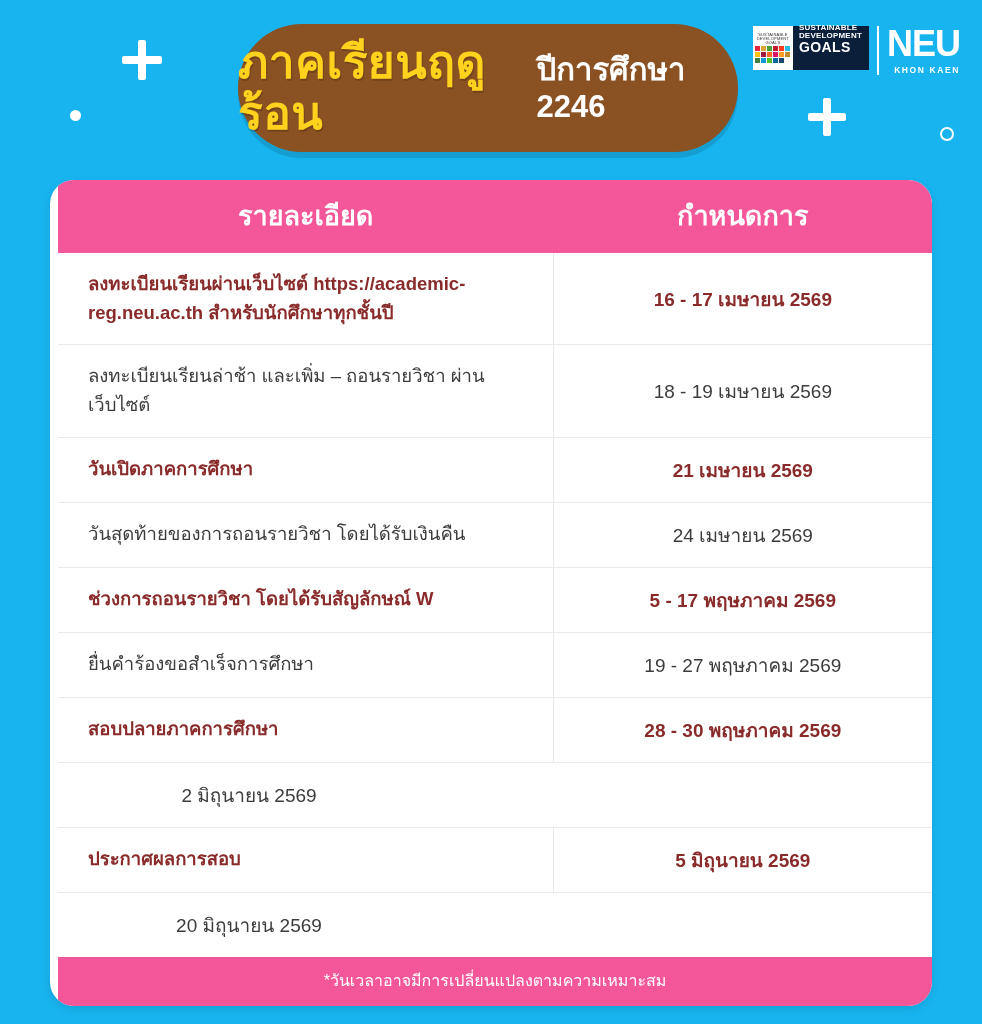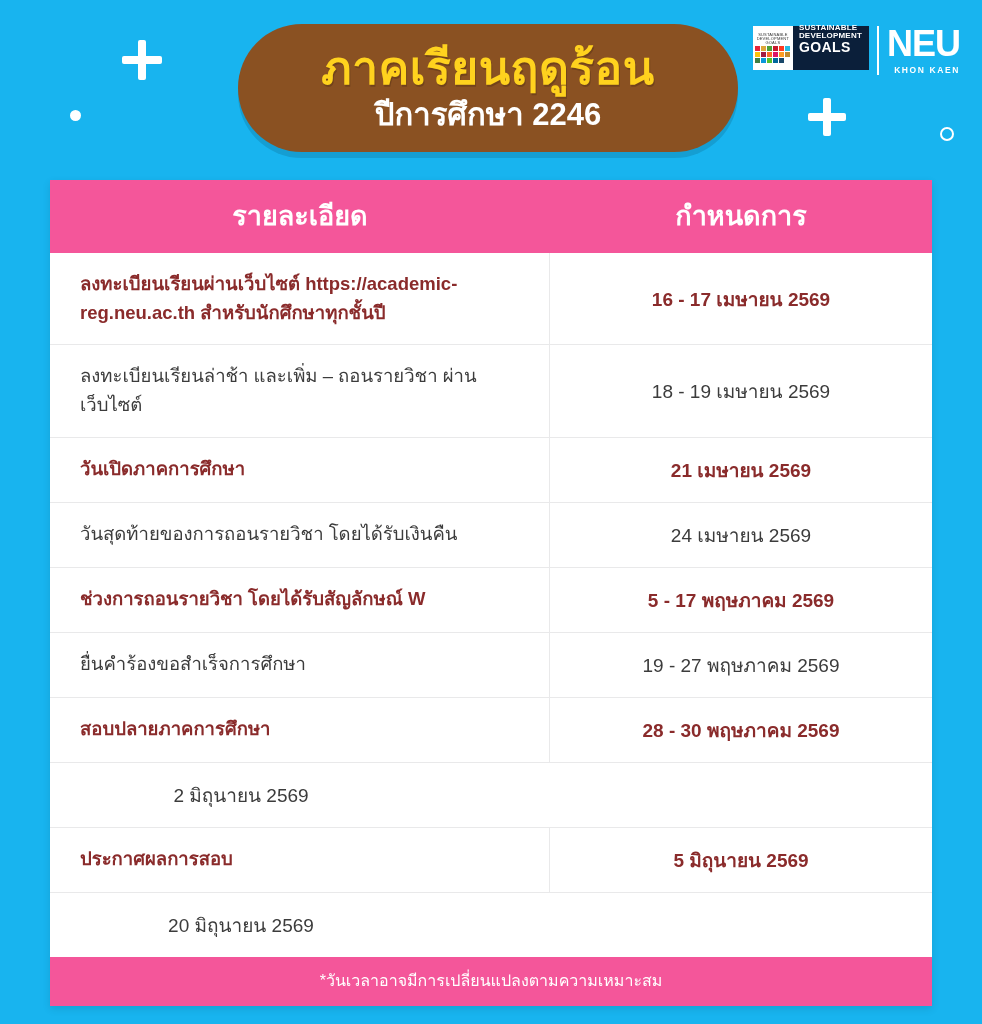--- a/index.html
+++ b/index.html
@@ -49,21 +49,21 @@
 
   
   .title-badge {
     position: absolute;
     left: 238px; top: 24px;
     width: 500px; height: 128px;
     background: #8a5122;
     border-radius: 64px;
     box-shadow: 0 6px 0 rgba(0,0,0,0.12);
     display: flex;
-    flex-direction: column;
+    flex-direction: row;
     align-items: center;
     justify-content: center;
     gap: 2px;
   }
   .title-main {
     color: #ffd21e;
     font-size: 46px;
     font-weight: bold;
     letter-spacing: 0.5px;
     line-height: 1.1;
@@ -132,23 +132,24 @@
     color: #ffffff; font-size: 8.5px; font-weight: bold;
     letter-spacing: 1.6px; margin-top: 3px;
   }
 
   
   .card {
     position: absolute;
     left: 50px; top: 180px;
     width: 882px;
     background: #ffffff;
-    border-radius: 0;
+    border-radius: 24px;
     overflow: hidden;
     box-shadow: 0 3px 8px rgba(0,0,0,0.10);
+    padding-left: 8px;
   }
   .thead {
     display: flex;
     background: #f4569a;
   }
   .thead .th {
     color: #ffffff;
     font-size: 27px;
     font-weight: bold;
     text-align: center;

